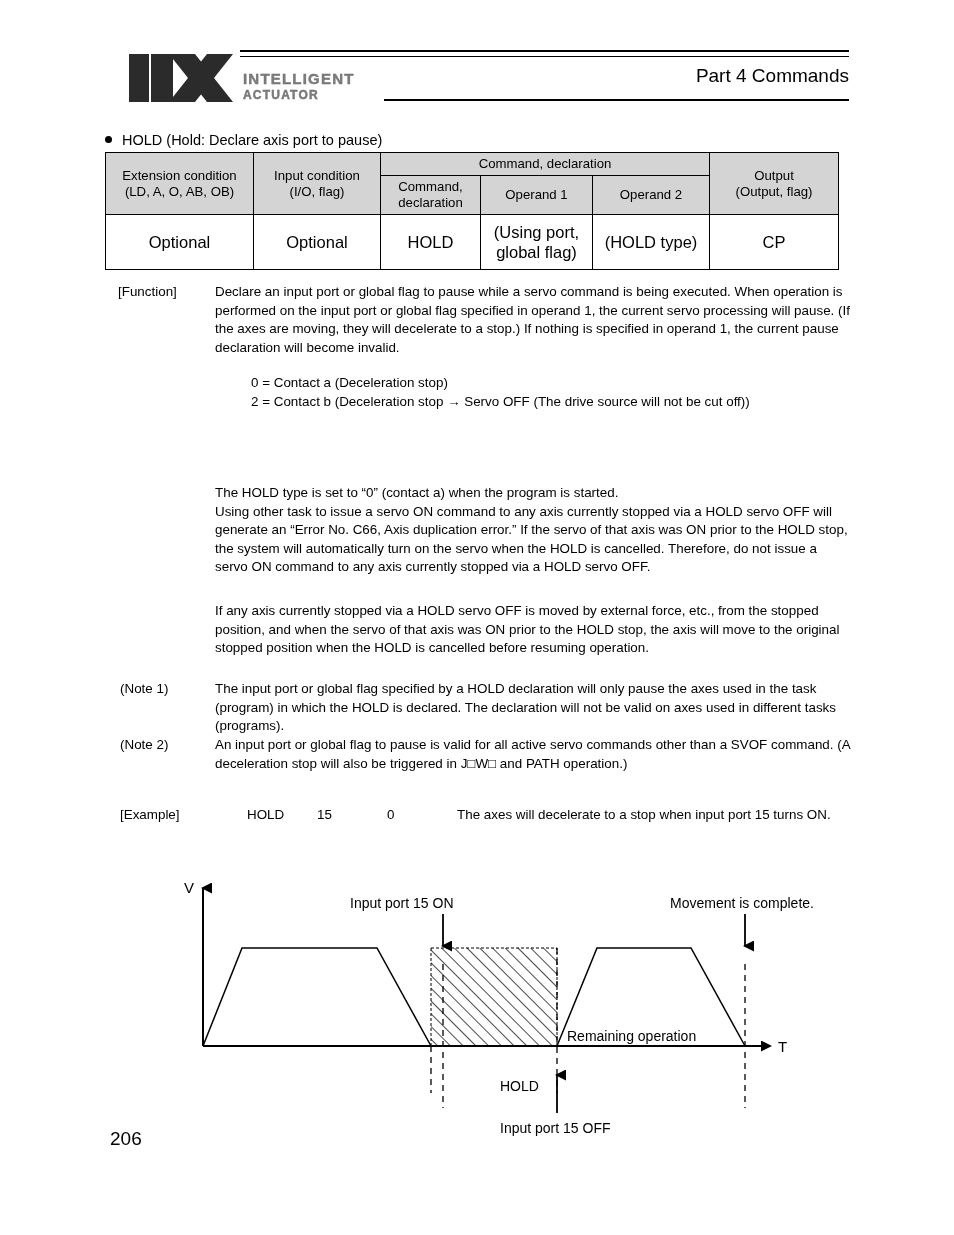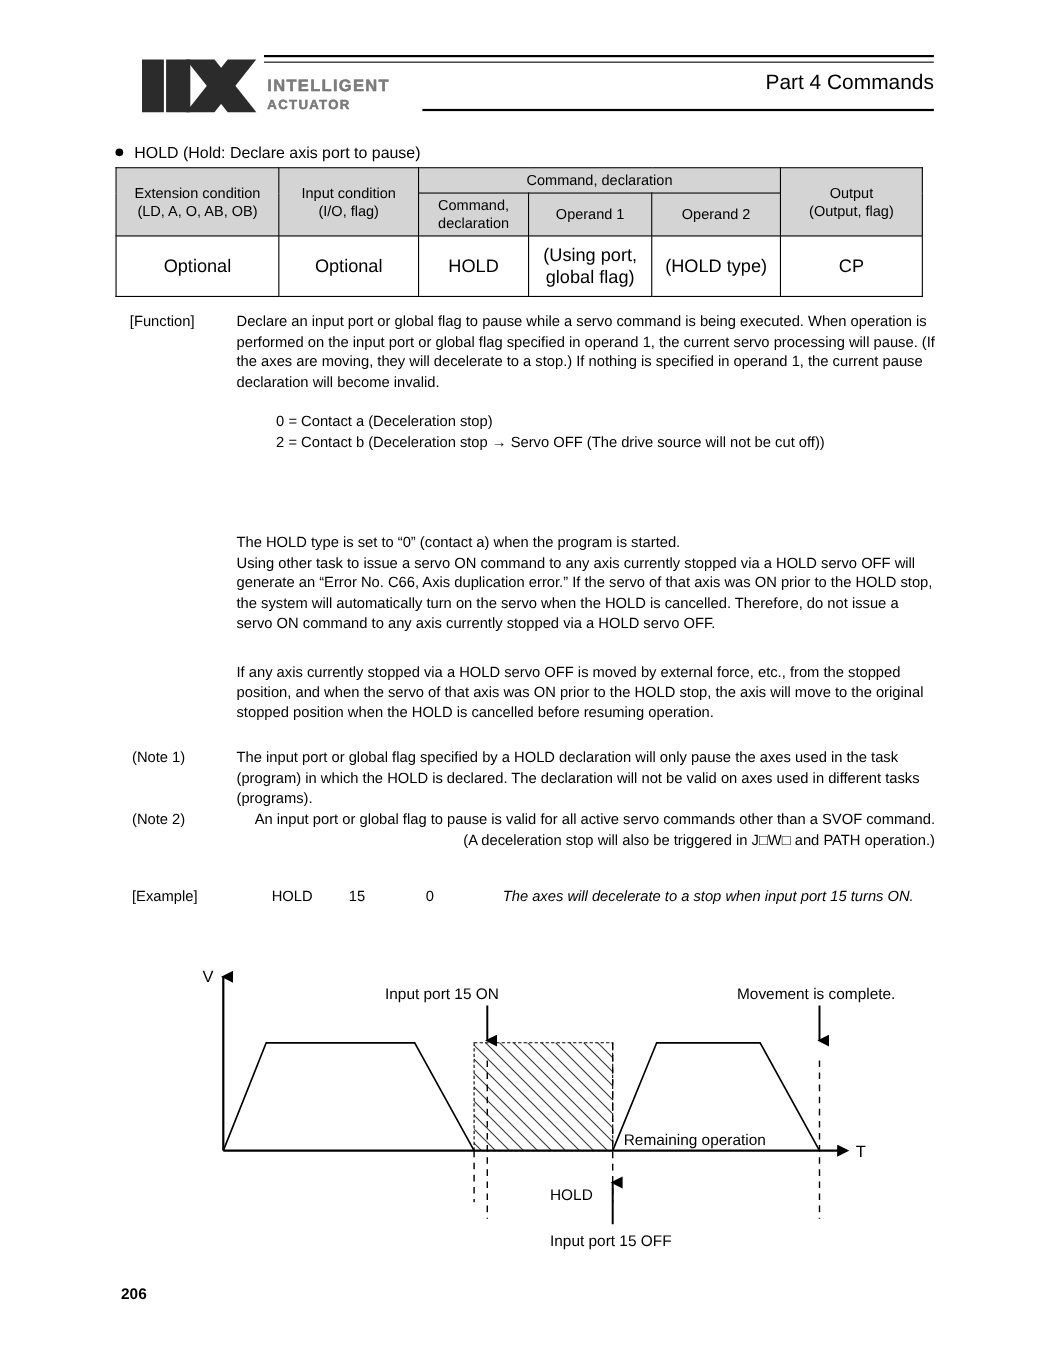--- a/index.html
+++ b/index.html
@@ -160,47 +160,46 @@
   #holdtype-title { margin: 0 0 0 0; }
   .holdtype-item { margin-left: 18px; }
 
   #function-cont { left: 215px; top: 484px; width: 635px; }
 
   #function-cont2 { left: 215px; top: 602px; width: 635px; }
 
   #note1-label { left: 120px; top: 680px; }
   #note1-body  { left: 215px; top: 680px; width: 635px; }
   #note2-label { left: 120px; top: 736px; }
-  #note2-body  { left: 215px; top: 736px; width: 635px; text-align: right; }
+  #note2-body  { left: 215px; top: 736px; width: 635px; }
 
   #example-label { left: 120px; top: 806px; }
   #example-cmd   { left: 247px; top: 806px; }
   #example-op1   { left: 317px; top: 806px; }
   #example-op2   { left: 387px; top: 806px; }
-  #example-desc  { left: 457px; top: 806px; width: 390px; font-style: italic; }
+  #example-desc  { left: 457px; top: 806px; width: 390px; }
 
   
   #velocity-diagram {
     position: absolute;
     left: 170px;
     top: 868px;
     width: 690px;
     height: 270px;
   }
   #velocity-diagram svg {
     display: block;
   }
 
   
   #page-number {
     position: absolute;
     left: 110px;
-    top: 1168px;
-    font-size: 14px;
-    font-weight: bold;
+    top: 1128px;
+    font-size: 19px;
   }
 </style>
 </head>
 <body>
 
 <div id="page-header">
 
   <div id="logo-block">
     <svg id="logo-ix" viewBox="0 0 110 52">
       <polygon points="0,2 20,2 20,50 0,50" fill="#2b2b2b"></polygon>

